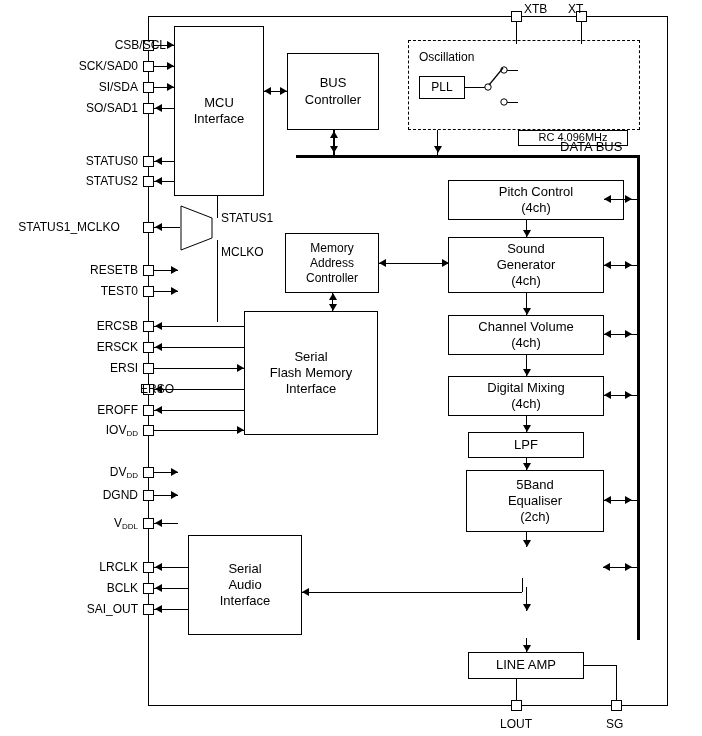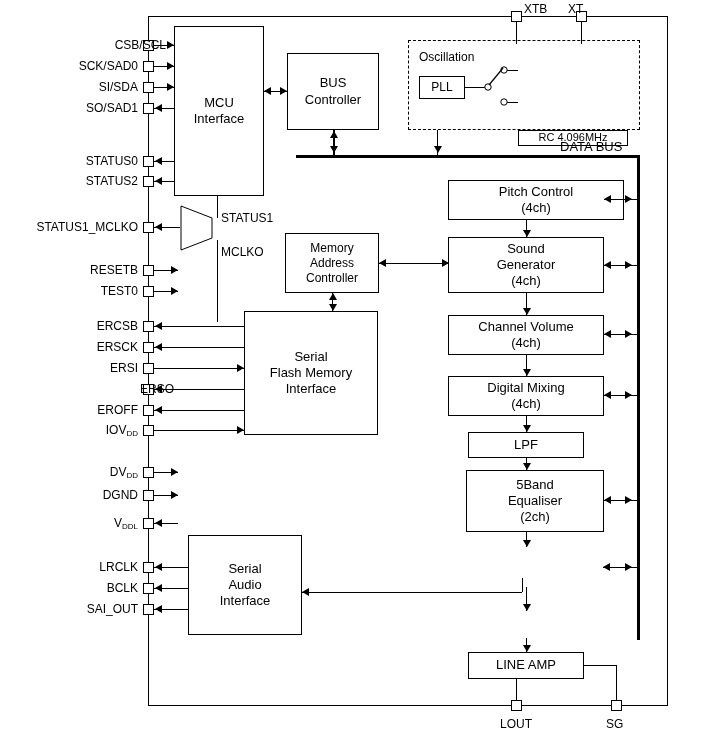--- a/index.html
+++ b/index.html
@@ -109,21 +109,21 @@
   <div class="pin" style="left:143px; top:156px;"></div>
   <div class="lbl right" style="left:0px; top:154px; width:138px;">STATUS0</div>
   <div class="pin" style="left:143px; top:176px;"></div>
   <div class="lbl right" style="left:0px; top:174px; width:138px;">STATUS2</div>
   <div class="line hline" style="left:154px; top:161px; width:20px;"></div>
   <div class="arrow ar-l" style="left:155px; top:157px;"></div>
   <div class="line hline" style="left:154px; top:181px; width:20px;"></div>
   <div class="arrow ar-l" style="left:155px; top:177px;"></div>
 
   <div class="pin" style="left:143px; top:222px;"></div>
-  <div class="lbl right" style="left:0px; top:220px; width:138px;">STATUS1_MCLKO</div>
+  <div class="lbl right" style="left:0px; top:220px; width:138px;text-align:center;">STATUS1_MCLKO</div>
   <div class="line hline" style="left:154px; top:227px; width:26px;"></div>
   <div class="arrow ar-l" style="left:155px; top:223px;"></div>
 
   <svg class="mux" style="left:180px; top:205px;" width="40" height="46" viewBox="0 0 40 46">
     <polygon points="1,1 1,45 32,33 32,13" fill="#ffffff" stroke="#000000" stroke-width="1"></polygon>
   </svg>
   <div class="lbl" style="left:221px; top:211px;">STATUS1</div>
   <div class="lbl" style="left:221px; top:245px;">MCLKO</div>
   <div class="line vline" style="left:217px; top:196px; height:22px;"></div>
   <div class="line vline" style="left:217px; top:240px; height:82px;"></div>

